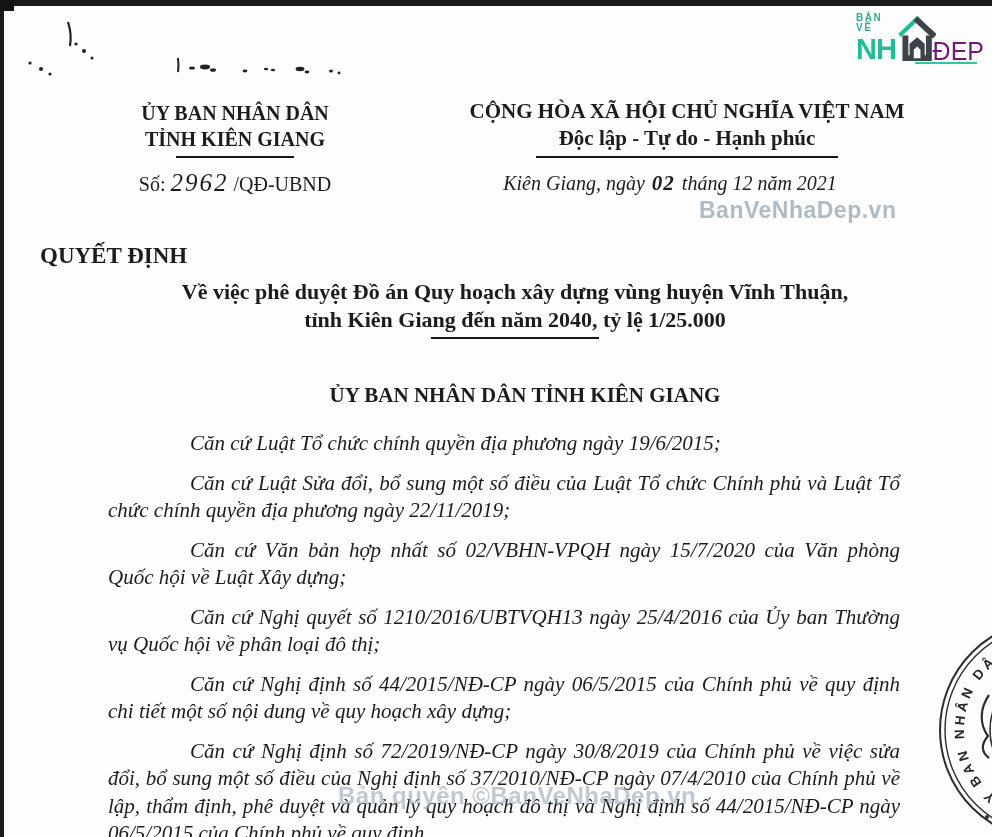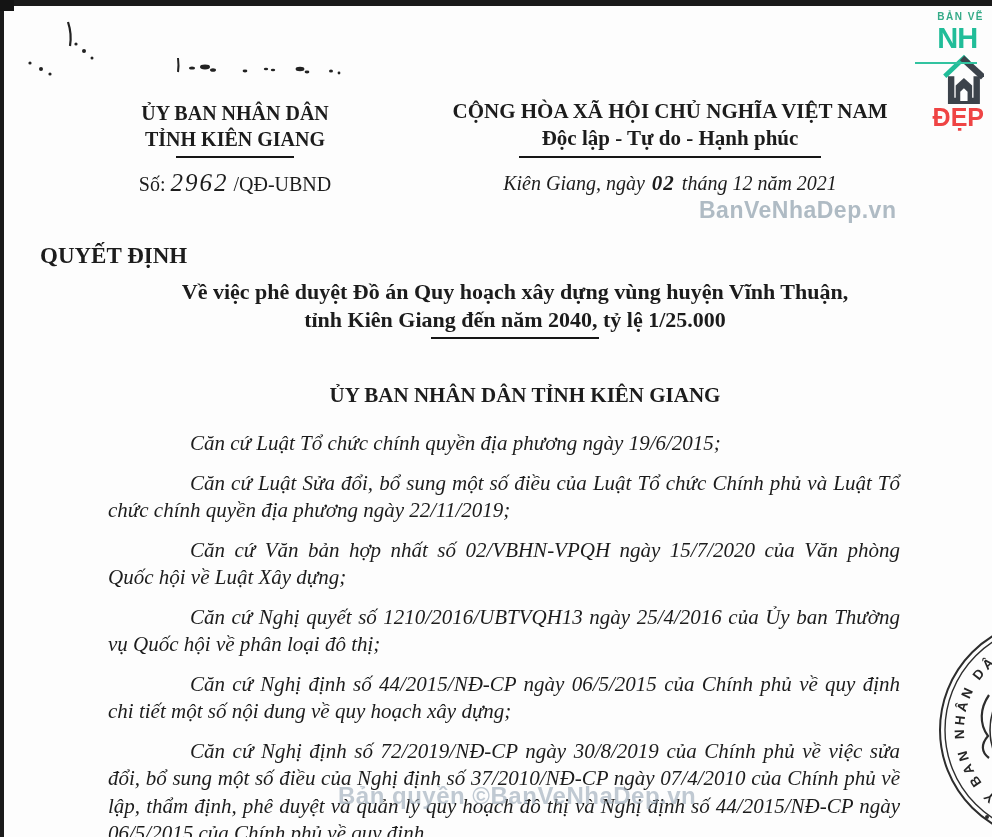--- a/index.html
+++ b/index.html
@@ -12,36 +12,36 @@
   .page{
     position:relative;width:992px;height:837px;overflow:hidden;
     background:#fdfdfd;
   }
   
   .edge-top{position:absolute;top:0;left:0;width:992px;height:6px;background:#1a1a1a;}
   .edge-top-notch{position:absolute;top:0;left:0;width:14px;height:11px;background:#141414;}
   .edge-left{position:absolute;top:0;left:0;width:4px;height:837px;background:#1b1b1b;}
 
   
-  .logo{position:absolute;top:12px;left:856px;width:128px;display:flex;align-items:flex-end;flex-direction:column;}
+  .logo{position:absolute;top:12px;left:856px;width:128px;display:flex;align-items:flex-end;}
   .logo-left{display:flex;flex-direction:column;align-items:flex-start;line-height:1;}
   .logo-banve{font-family:"Liberation Sans","DejaVu Sans",sans-serif;font-weight:bold;
     font-size:10px;letter-spacing:1.5px;color:#35ab88;margin-bottom:2px;}
   .logo-nha{font-family:"Liberation Sans","DejaVu Sans",sans-serif;font-weight:bold;
     font-size:29px;color:#21bd99;letter-spacing:-1px;}
   .logo-house{margin:0 0 0 -2px;}
-  .logo-dep{font-family:"Liberation Sans","DejaVu Sans",sans-serif;font-weight:bold;
-    font-size:25px;color:#ef4444;line-height:1;margin-left:-3px;}
+  .logo-dep{font-family:"Liberation Sans","DejaVu Sans",sans-serif;font-weight:normal;
+    font-size:25px;color:#701a75;line-height:1;margin-left:-3px;}
   .logo-underline{position:absolute;top:62px;left:915px;width:62px;height:2px;background:#32c3a0;}
 
   
   .org-block{position:absolute;top:100px;left:70px;width:330px;text-align:center;}
   .org-line{font-weight:bold;font-size:20px;line-height:26px;}
   .org-rule{width:118px;height:2px;background:#161616;margin:4px auto 0;}
-  .nat-block{position:absolute;top:98px;left:425px;width:490px;text-align:center;}
+  .nat-block{position:absolute;top:98px;left:442px;width:490px;text-align:center;}
   .nat-line1{font-weight:bold;font-size:21px;line-height:27px;}
   .nat-line2{font-weight:bold;font-size:21px;line-height:27px;}
   .nat-rule{width:302px;height:2px;background:#161616;margin:4px auto 0;}
 
   .doc-number{position:absolute;top:169px;left:70px;width:330px;text-align:center;
     font-size:20px;white-space:nowrap;}
   .handwritten{font-style:italic;font-size:25px;letter-spacing:2px;padding:0 5px;}
   .place-date{position:absolute;top:171px;left:425px;width:490px;text-align:center;
     font-style:italic;font-size:20px;white-space:nowrap;}
   .hand-day{font-style:italic;font-size:21px;letter-spacing:1px;padding:0 7px;font-weight:bold;}

